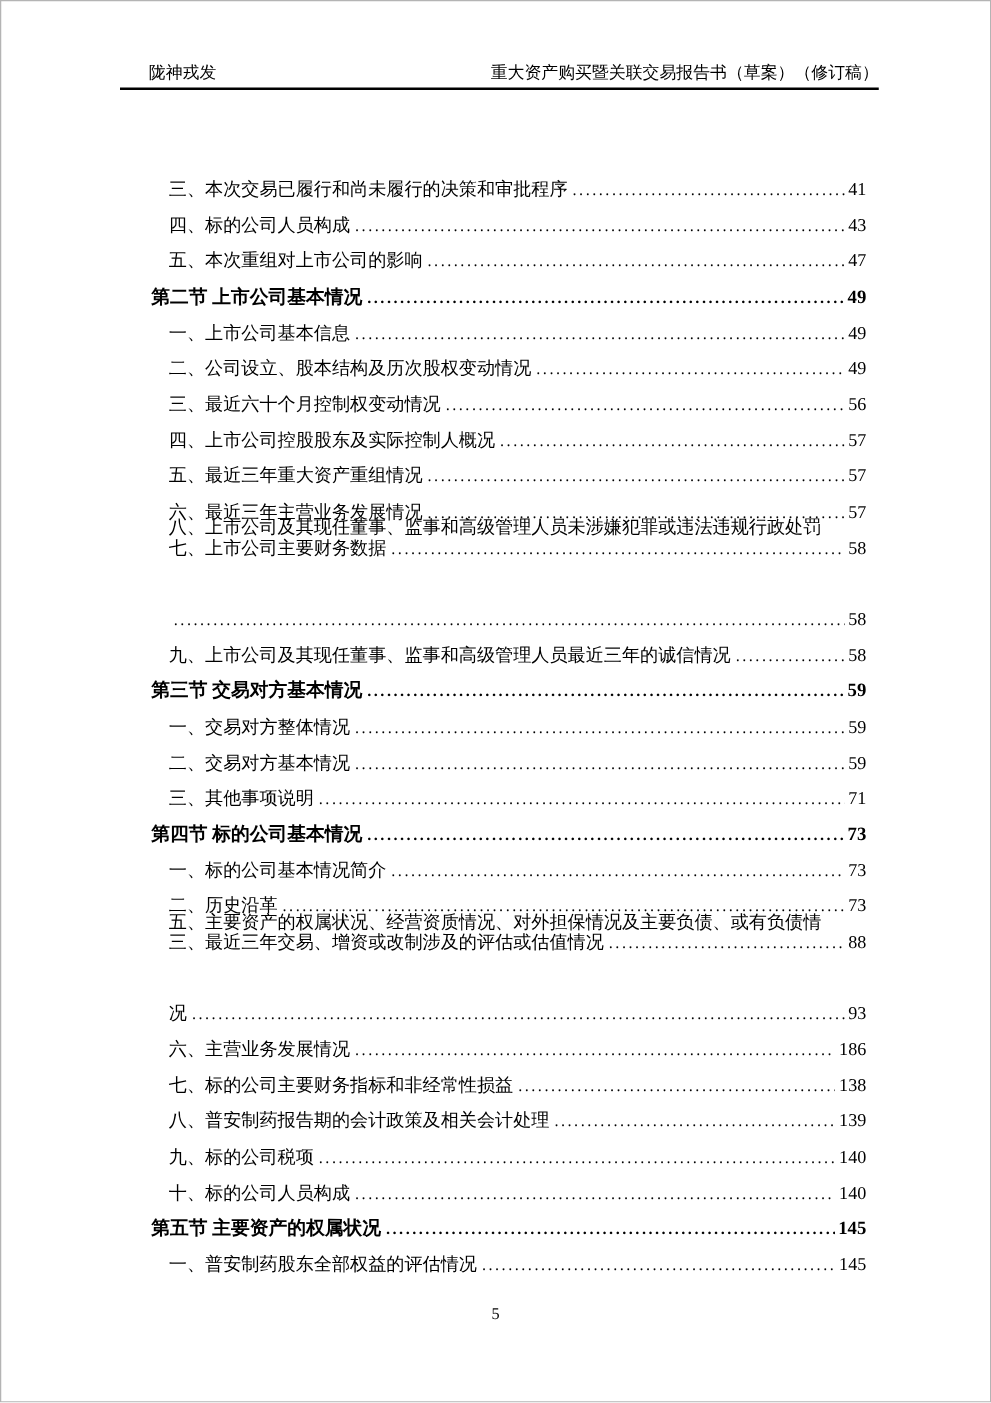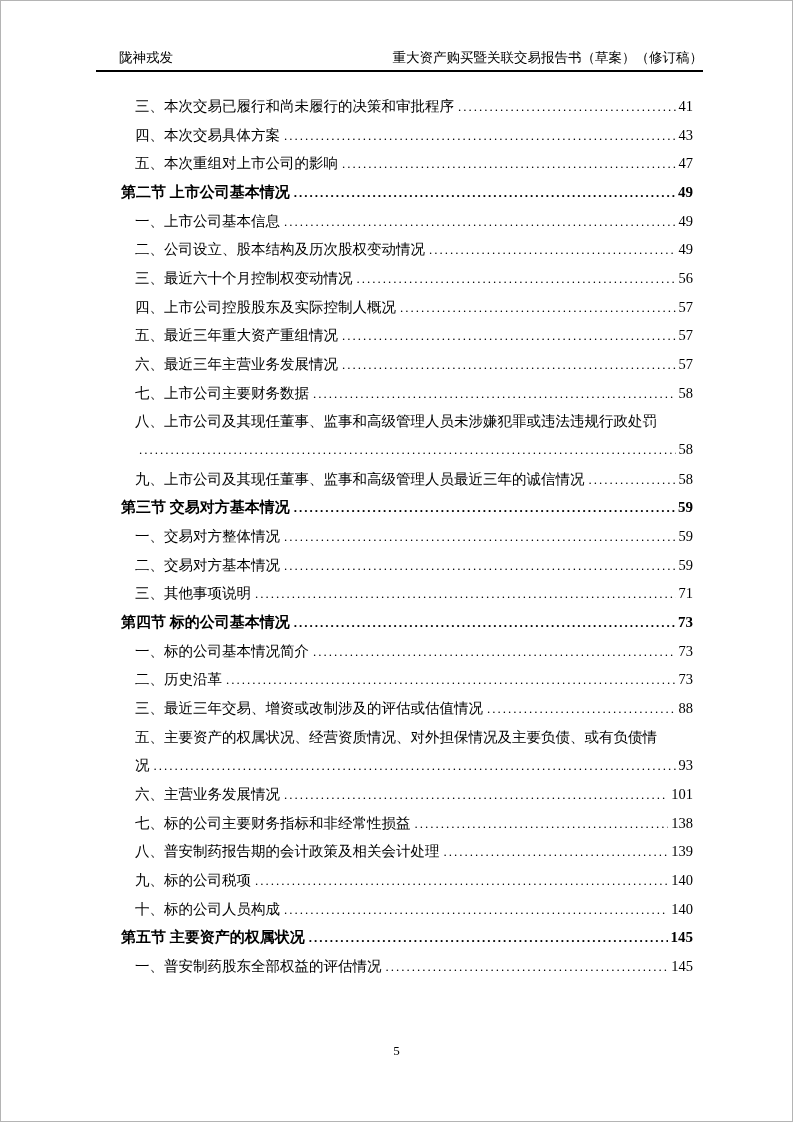--- a/index.html
+++ b/index.html
@@ -64,21 +64,21 @@
     white-space: nowrap;
     margin: 0 3px 0 4px;
     min-width: 0;
   }
   .dots::after {
     content: "........................................................................................................................................................................................................";
     letter-spacing: 2px;
     font-size: 13px;
   }
   .toc-row.section .dots::after { font-weight: bold; }
-  .page-num { flex: 0 0 auto; }
+  .page-num { flex: 0 0 auto; margin-top: 47px; }
   
   .doc-footer {
     position: absolute;
     left: 0;
     right: 0;
     top: 1042px;
     text-align: center;
     font-size: 13px;
   }
 </style>
@@ -94,21 +94,21 @@
     </div>
   </div>
 
   <div class="toc">
       <div class="toc-row sub">
         <span class="toc-text">三、本次交易已履行和尚未履行的决策和审批程序</span>
         <span class="dots"></span>
         <span class="page-num">41</span>
       </div>
       <div class="toc-row sub">
-        <span class="toc-text">四、本次交易具体方案</span>
+        <span class="toc-text">四、标的公司人员构成</span>
         <span class="dots"></span>
         <span class="page-num">43</span>
       </div>
       <div class="toc-row sub">
         <span class="toc-text">五、本次重组对上市公司的影响</span>
         <span class="dots"></span>
         <span class="page-num">47</span>
       </div>
       <div class="toc-row section">
         <span class="toc-text">第二节 上市公司基本情况</span>
@@ -207,21 +207,21 @@
         <span class="toc-text">五、主要资产的权属状况、经营资质情况、对外担保情况及主要负债、或有负债情</span>
       </div>
       <div class="toc-row sub wrapline">
         <span class="toc-text">况</span>
         <span class="dots"></span>
         <span class="page-num">93</span>
       </div>
       <div class="toc-row sub">
         <span class="toc-text">六、主营业务发展情况</span>
         <span class="dots"></span>
-        <span class="page-num">101</span>
+        <span class="page-num">186</span>
       </div>
       <div class="toc-row sub">
         <span class="toc-text">七、标的公司主要财务指标和非经常性损益</span>
         <span class="dots"></span>
         <span class="page-num">138</span>
       </div>
       <div class="toc-row sub">
         <span class="toc-text">八、普安制药报告期的会计政策及相关会计处理</span>
         <span class="dots"></span>
         <span class="page-num">139</span>

